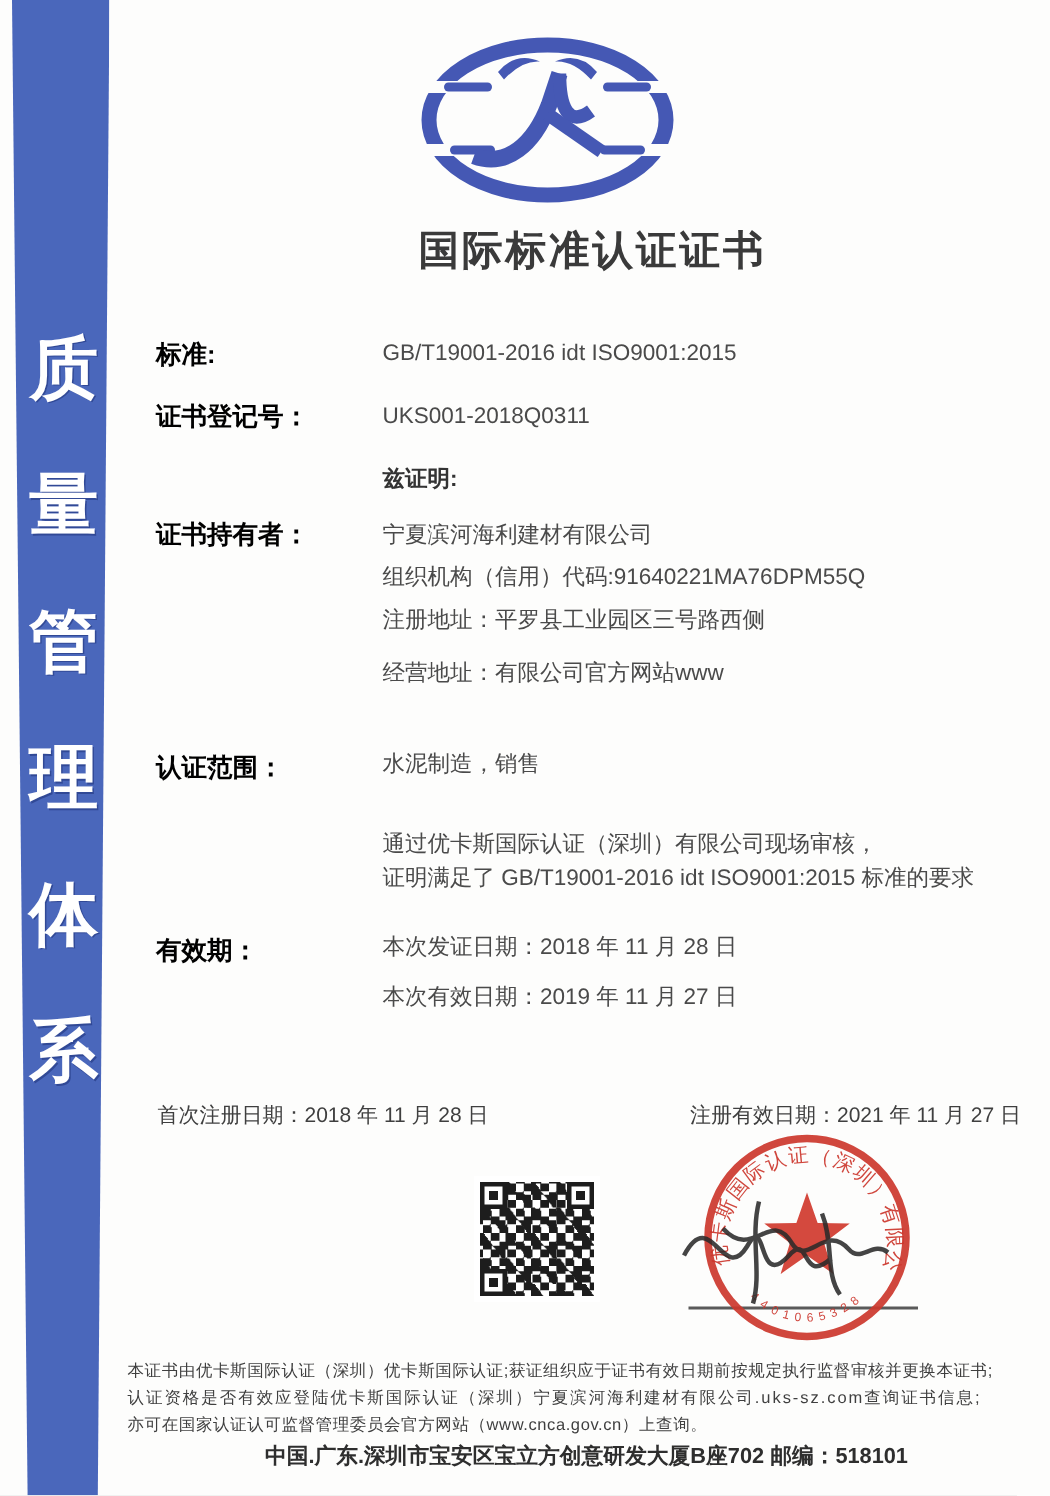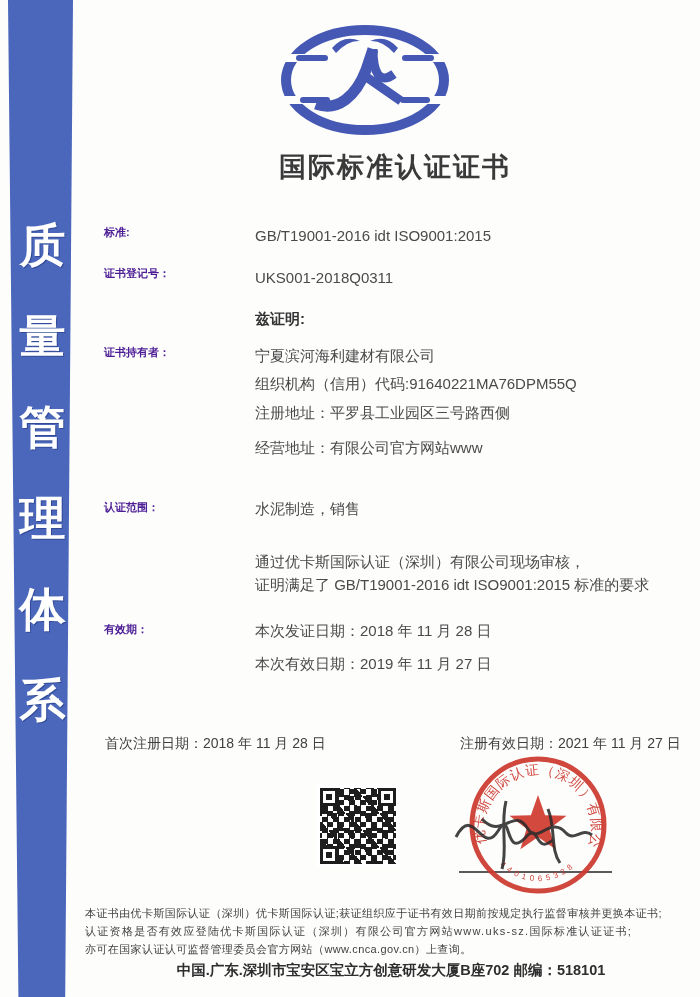--- a/index.html
+++ b/index.html
@@ -24,21 +24,21 @@
     text-shadow:1px 1px 0 rgba(30,50,120,.55);
     transform:translateX(2px);
   }
   
   .logo{position:absolute;left:280px;top:24px;}
   .title{
     position:absolute;left:95px;right:5px;top:149px;text-align:center;
     font-size:27px;font-weight:700;color:#3a3a3a;letter-spacing:2px;
   }
   
-  .lbl{position:absolute;left:104px;font-size:11px;font-weight:700;color:#4c1d95;white-space:nowrap;}
+  .lbl{position:absolute;left:104px;font-size:17px;font-weight:700;color:#000000;white-space:nowrap;}
   .val{position:absolute;left:255px;font-size:15px;color:#4a4a4a;white-space:nowrap;}
   .val.bold{font-weight:700;color:#333;}
   
   .reg{position:absolute;font-size:14px;color:#3f3f3f;white-space:nowrap;}
   
   .uks-badge{position:absolute;left:152px;top:772px;}
   
   .qr{position:absolute;left:316px;top:784px;width:84px;height:84px;background:#fff;padding:4px;box-sizing:border-box;}
   .qr-grid{
     position:relative;width:100%;height:100%;
@@ -148,17 +148,17 @@
       <g stroke="#2b2b2b" stroke-width="3" fill="none" opacity="0.88">
         <path d="M4,92 C22,58 30,112 46,86 C60,62 52,116 74,92 C88,76 82,112 102,94"></path>
         <path d="M30,74 C50,96 62,60 76,84 C86,100 98,70 114,88 C122,97 130,82 140,90"></path>
         <path d="M54,56 C48,80 56,104 50,124"></path>
         <path d="M96,64 C104,84 98,104 108,118"></path>
       </g>
     </svg>
   </div>
 
   <div class="footer-line" style="top:906px">本证书由优卡斯国际认证（深圳）优卡斯国际认证;获证组织应于证书有效日期前按规定执行监督审核并更换本证书;</div>
-  <div class="footer-line" style="top:924px;letter-spacing:1.3px">认证资格是否有效应登陆优卡斯国际认证（深圳）有限公司官方网站www.uks-sz.国际标准认证证书;</div>
+  <div class="footer-line" style="top:924px;letter-spacing:1.3px">认证资格是否有效应登陆优卡斯国际认证（深圳）宁夏滨河海利建材有限公司.uks-sz.com查询证书信息;</div>
   <div class="footer-line" style="top:942px">亦可在国家认证认可监督管理委员会官方网站（www.cnca.gov.cn）上查询。</div>
   <div class="addr">中国.广东.深圳市宝安区宝立方创意研发大厦B座702 邮编：518101</div>
 
 </div>
 
 </body></html>

